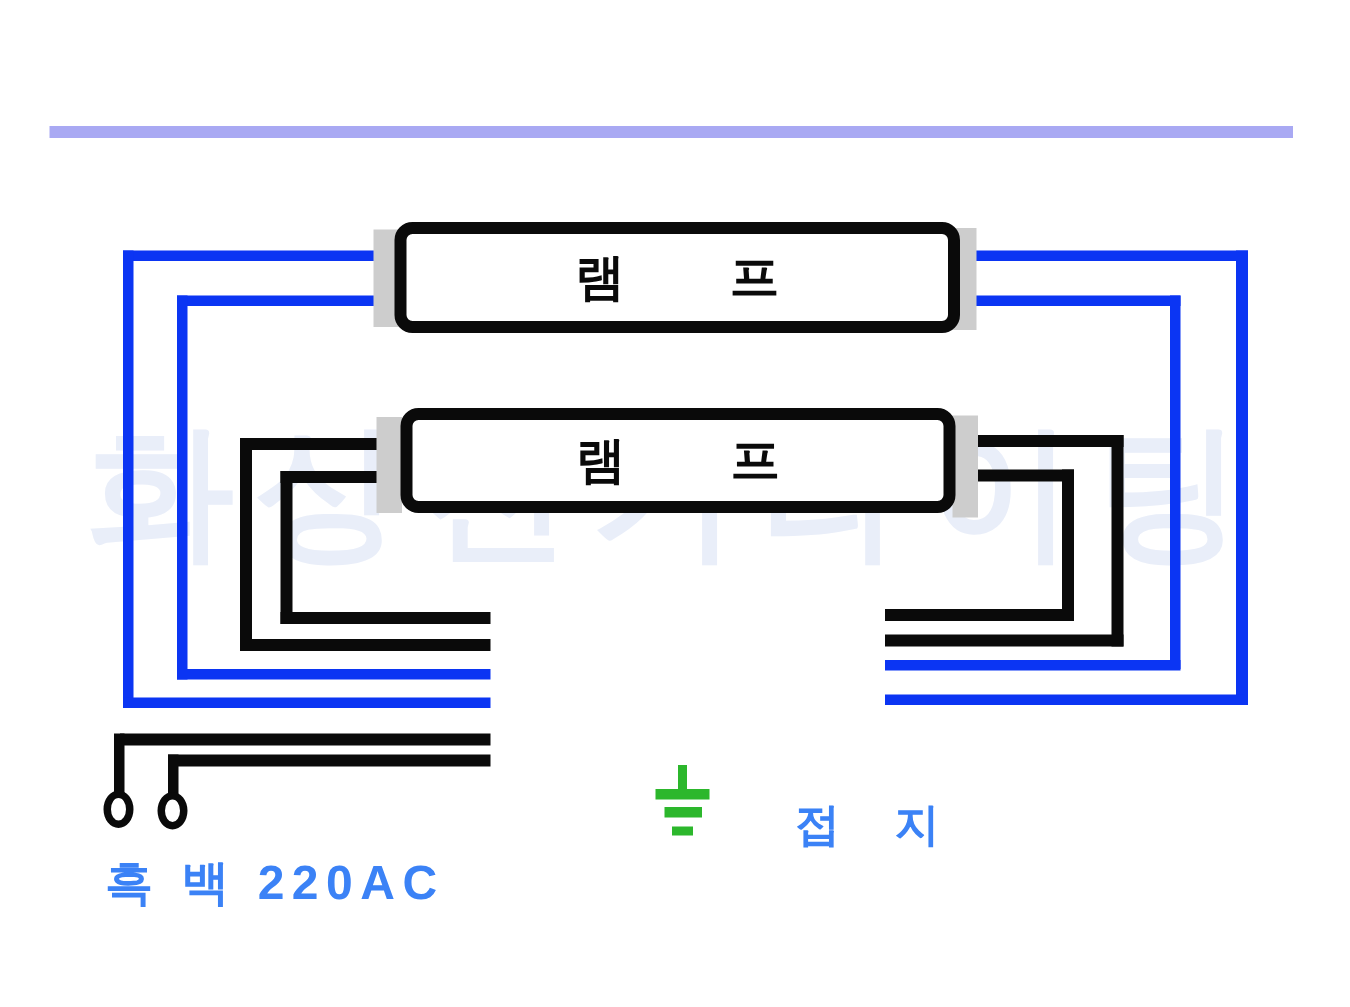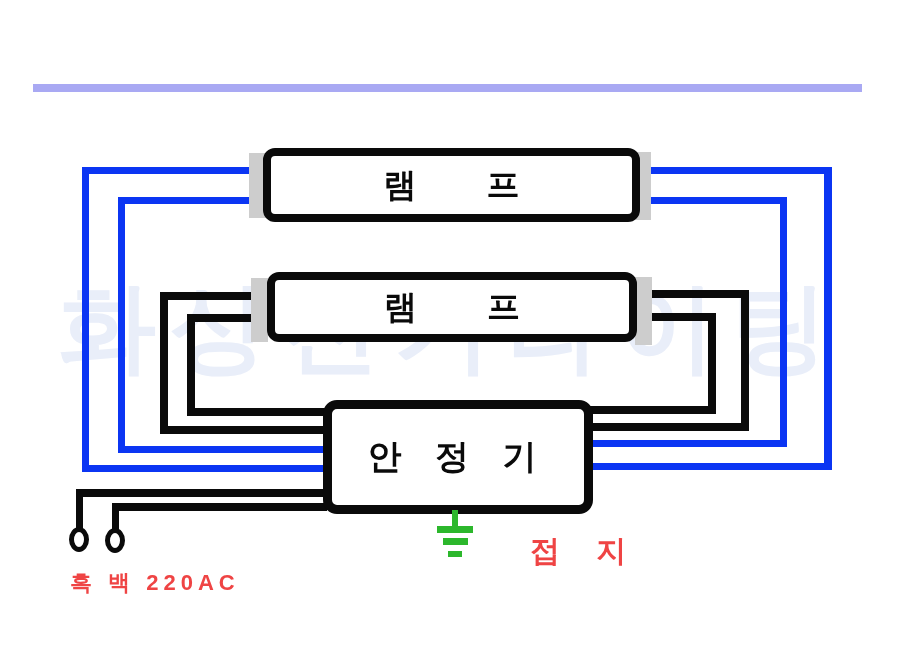--- a/index.html
+++ b/index.html
@@ -32,23 +32,23 @@
     display:flex;align-items:center;justify-content:center;
     font-weight:bold;color:#0a0a0a;
   }
   .lamp{font-size:33px;}
   .lamp .gap{display:inline-block;width:70px;}
   .ballast{border-width:9px;border-radius:14px;font-size:34px;letter-spacing:12px;white-space:nowrap;}
   .terminal{
     width:10px;height:15px;border:5px solid #0a0a0a;border-radius:50%;
     background:#ffffff;z-index:2;
   }
-  .label-black{font-weight:bold;color:#ef4444;white-space:nowrap;z-index:4;line-height:1;}
+  .label-black{font-weight:bold;color:#3b82f6;white-space:nowrap;z-index:4;line-height:1;}
   .label-ground{left:530px;top:536px;font-size:30px;letter-spacing:14px;}
-  .label-power{left:70px;top:572px;font-size:22px;letter-spacing:5px;}
+  .label-power{left:70px;top:572px;font-size:32px;letter-spacing:5px;}
 </style>
 </head>
 <body>
 
 <div class="canvas">
 
   <div class="abs rule"></div>
 
   <div class="abs watermark">화상전기라이팅</div>
 
@@ -95,23 +95,20 @@
   </div>
 
   <div class="abs cap" style="left:251px;top:278px;width:17px;height:64px"></div>
   <div class="abs cap" style="left:635px;top:277px;width:17px;height:68px"></div>
   <div class="abs compbox lamp" style="left:267px;top:272px;width:354px;height:54px">
     <span>램</span>
       <span class="gap"></span>
       <span>프</span>
   </div>
 
-  <div class="abs compbox ballast" style="left:323px;top:400px;width:252px;height:96px">
-    <span>안 정 기</span>
-  </div>
 
   <div class="abs wire green" style="left:452px;top:510px;width:6px;height:21px;z-index:4"></div>
   <div class="abs wire green" style="left:437px;top:526px;width:36px;height:7px;z-index:4"></div>
   <div class="abs wire green" style="left:443px;top:538px;width:25px;height:7px;z-index:4"></div>
   <div class="abs wire green" style="left:448px;top:551px;width:14px;height:6px;z-index:4"></div>
 
   <div class="abs label-black label-ground">접 지</div>
   <div class="abs label-black label-power">흑 백 220AC</div>
 
 </div>

